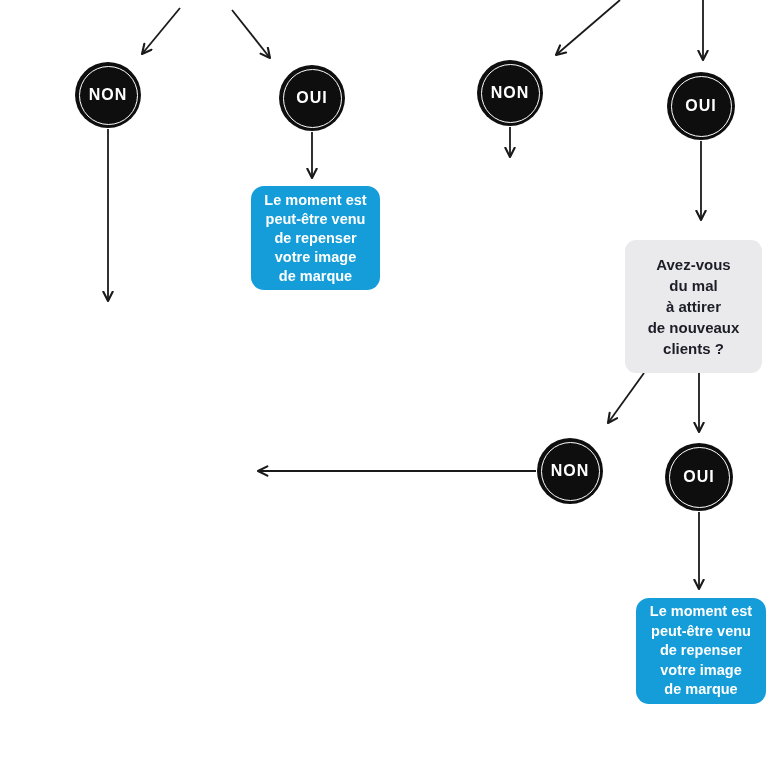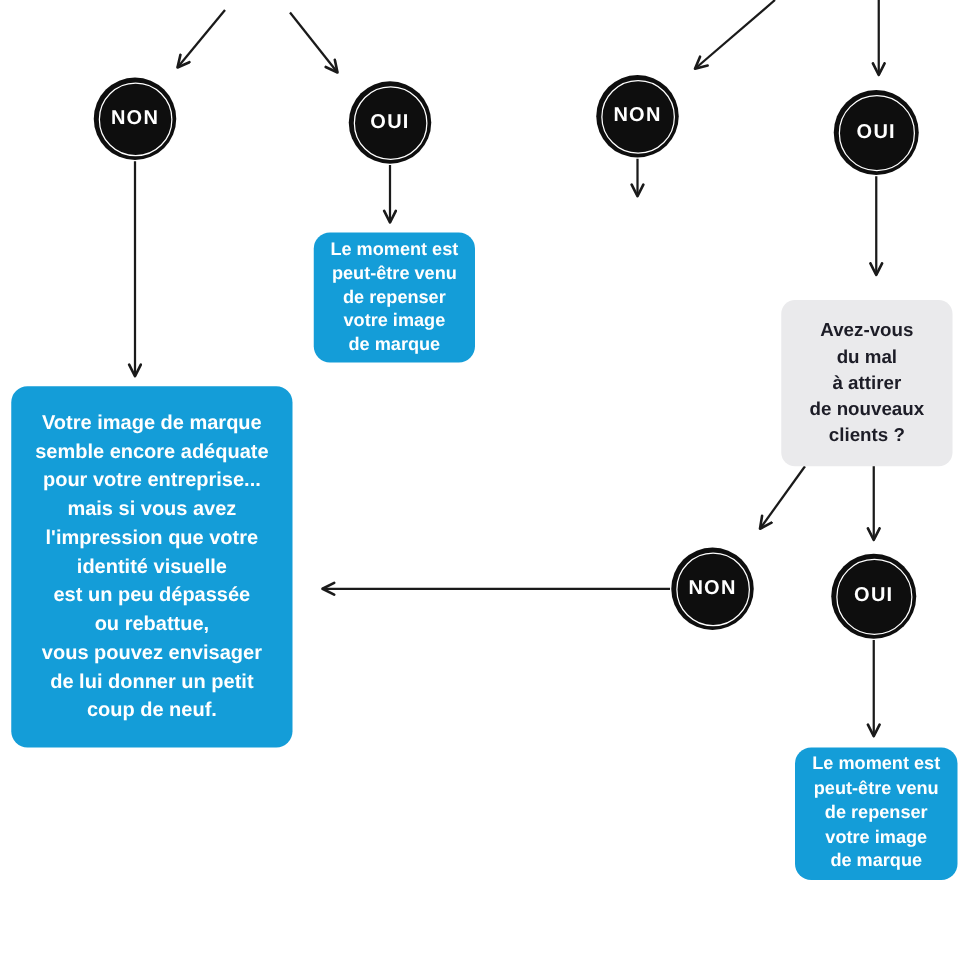--- a/index.html
+++ b/index.html
@@ -129,31 +129,20 @@
 votre image
 de marque</div>
 
 
   <div class="bubble gray b3">Avez-vous
 du mal
 à attirer
 de nouveaux
 clients ?</div>
 
-  <div class="bubble blue b4">Votre image de marque
-semble encore adéquate
-pour votre entreprise...
-mais si vous avez
-l'impression que votre
-identité visuelle
-est un peu dépassée
-ou rebattue,
-vous pouvez envisager
-de lui donner un petit
-coup de neuf.</div>
 
   <div class="bubble blue b5">Le moment est
 peut-être venu
 de repenser
 votre image
 de marque</div>
 
 </div>
 
 </body></html>

